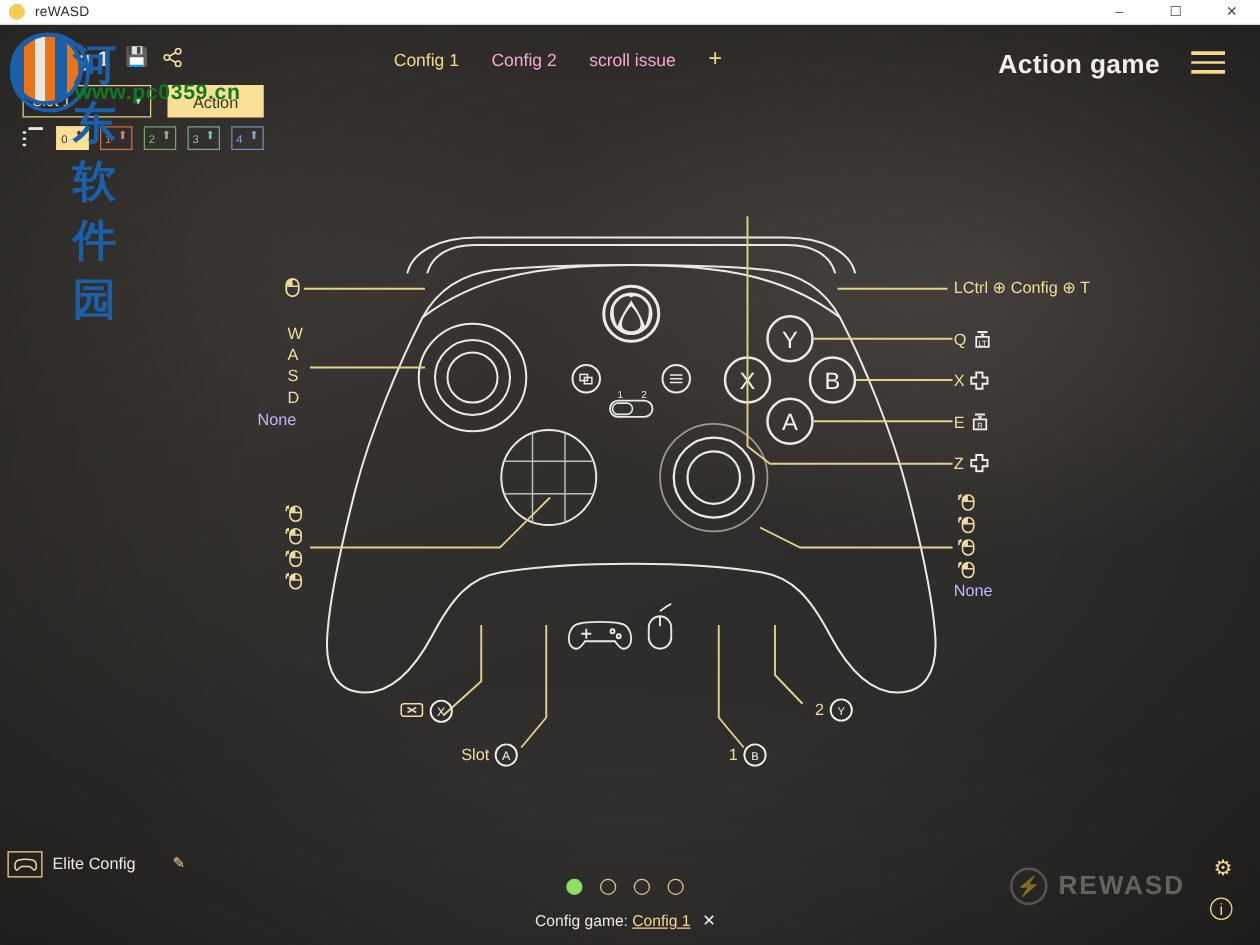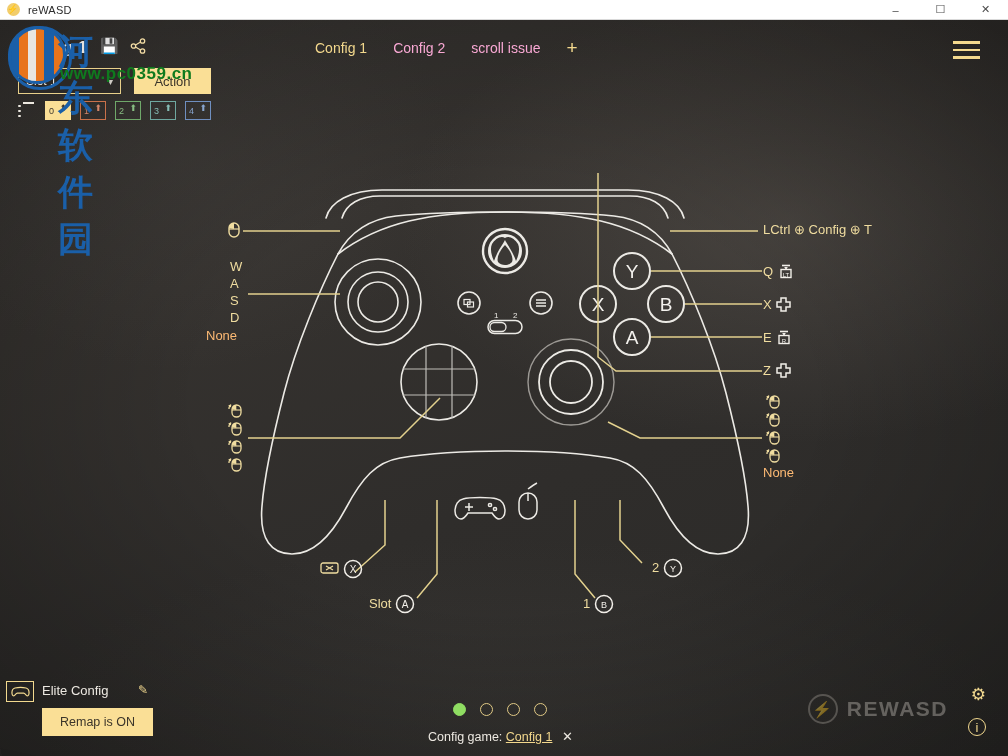--- a/index.html
+++ b/index.html
@@ -112,21 +112,21 @@
   }
   .burger { position: absolute; right: 28px; top: 41px; width: 27px; height: 20px; }
   .burger i { display: block; height: 2.5px; background: #f4d98e; margin-bottom: 5px; }
 
   
   .pad-wrap { position: absolute; left: 0; top: 150px; width: 1008px; height: 500px; }
   .pad-wrap svg { display: block; }
 
   
   .lbl { position: absolute; font-size: 13px; color: #f0dda0; white-space: nowrap; }
-  .lbl.none { color: #fdba74; }
+  .lbl.none { color: #c4b5fd; }
 
   
   .gp-badge {
     position: absolute; left: 6px; top: 681px; width: 28px; height: 21px;
     border: 1.5px solid #f2d98f; display: flex; align-items: center; justify-content: center;
   }
   .gp-name { position: absolute; left: 42px; top: 683px; font-size: 13px; color: #ece8e1; }
   .pencil { position: absolute; left: 138px; top: 683px; font-size: 12px; color: #f2d98f; }
   .remap-btn {
     position: absolute; left: 42px; top: 708px; width: 111px; height: 28px;
@@ -533,36 +533,36 @@
     </div>
   </div>
 
   <div class="tabs">
     <div class="tab active">Config 1</div>
     <div class="tab">Config 2</div>
     <div class="tab">scroll issue</div>
     <div class="tab-plus">+</div>
   </div>
 
+  <div class="game-title">Action game</div>
   <div class="burger">
       <i></i>
       <i></i>
       <i></i>
     </div>
 
   <div class="gp-badge">
     <svg width="19" height="12" viewBox="0 0 19 12">
       <path d="M4 2 C1.6 2.6 0.8 5 1 7.5 C1.2 9.6 2.4 10.4 3.4 9.6 C4.4 8.8 5 7.4 6.4 7.2
                L12.6 7.2 C14 7.4 14.6 8.8 15.6 9.6 C16.6 10.4 17.8 9.6 18 7.5
                C18.2 5 17.4 2.6 15 2 C11.5 1.2 7.5 1.2 4 2 Z" fill="none" stroke="#f2d98f" stroke-width="1.2"></path>
     </svg>
   </div>
   <div class="gp-name">Elite Config</div>
   <div class="pencil">✎</div>
-  <div class="remap-btn">Remap is ON</div>
 
   <div class="dots">
     <div class="dot on"></div>
     <div class="dot"></div>
     <div class="dot"></div>
     <div class="dot"></div>
   </div>
 
   <div class="footline">
     <span>Config game:</span>

